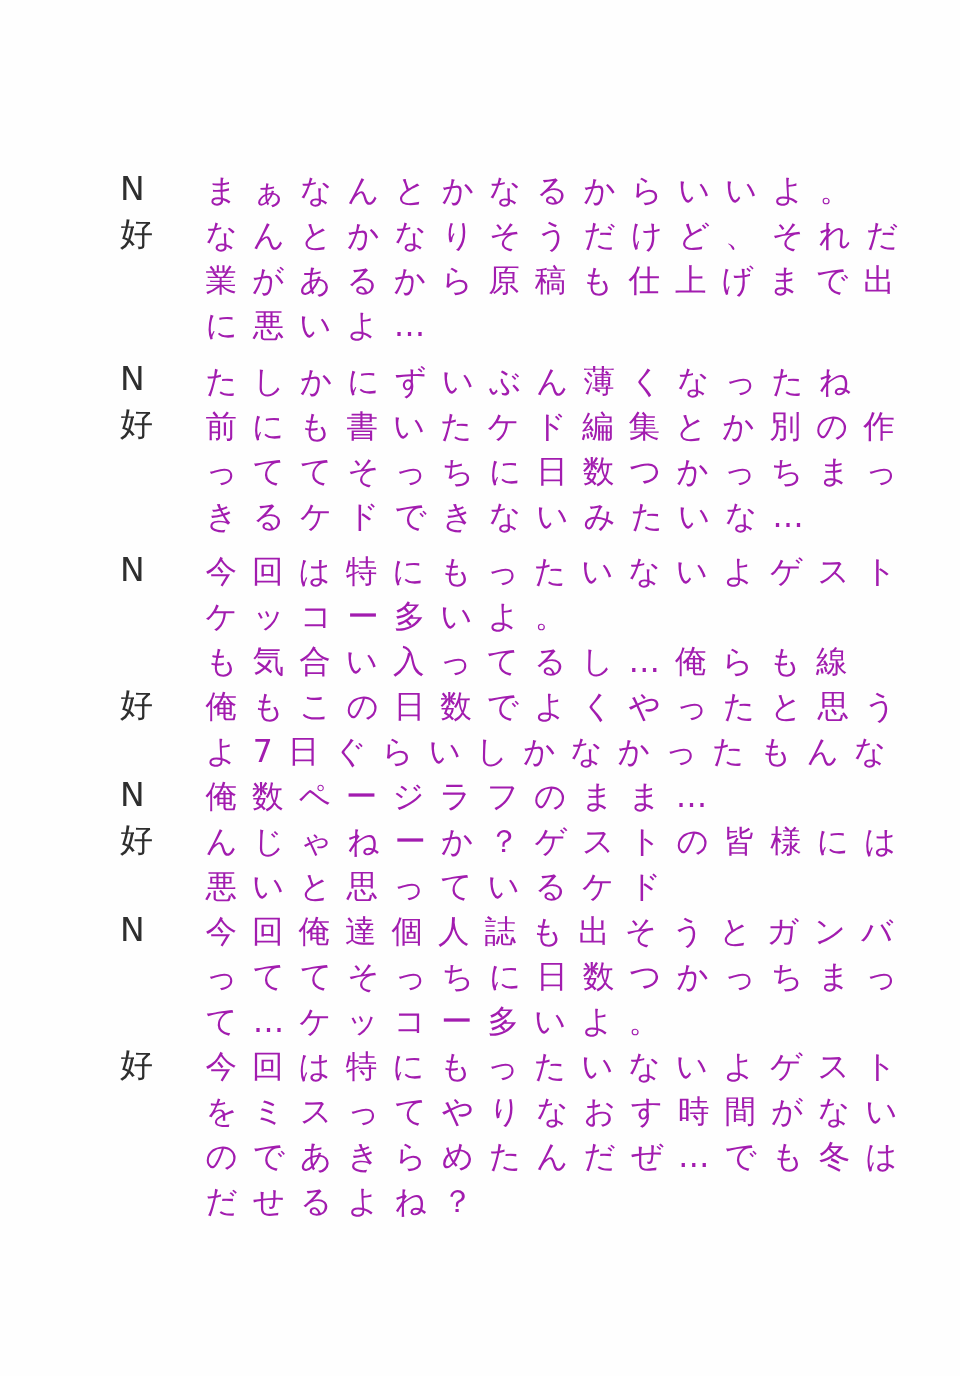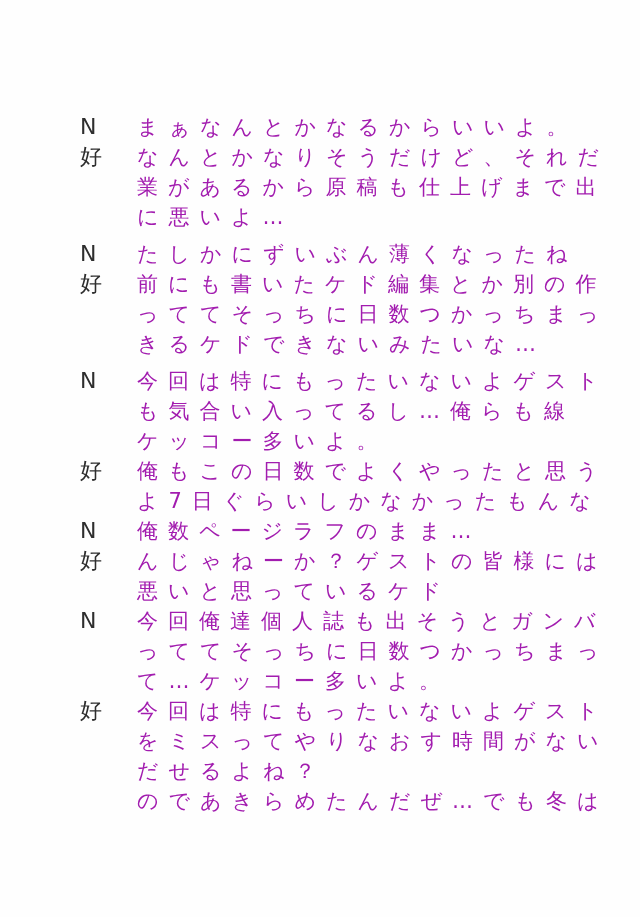--- a/index.html
+++ b/index.html
@@ -82,22 +82,22 @@
       <div class="line">前にも書いたケド編集とか別の作</div>
       <div class="line">っててそっちに日数つかっちまっ</div>
       <div class="line">きるケドできないみたいな…</div>
     </div>
   </div>
 
   <div class="entry">
     <div class="speaker">N</div>
     <div class="lines">
       <div class="line">今回は特にもったいないよゲスト</div>
+      <div class="line">ケッコー多いよ。</div>
       <div class="line">も気合い入ってるし…俺らも線</div>
-      <div class="line">ケッコー多いよ。</div>
     </div>
   </div>
 
   <div class="entry">
     <div class="speaker">好</div>
     <div class="lines">
       <div class="line">俺もこの日数でよくやったと思う</div>
       <div class="line">よ7日ぐらいしかなかったもんな</div>
     </div>
   </div>
@@ -124,18 +124,18 @@
       <div class="line">っててそっちに日数つかっちまっ</div>
       <div class="line">て…ケッコー多いよ。</div>
     </div>
   </div>
 
   <div class="entry">
     <div class="speaker">好</div>
     <div class="lines">
       <div class="line">今回は特にもったいないよゲスト</div>
       <div class="line">をミスってやりなおす時間がない</div>
+      <div class="line">のであきらめたんだぜ…でも冬は</div>
       <div class="line">だせるよね？</div>
-      <div class="line">のであきらめたんだぜ…でも冬は</div>
     </div>
   </div>
 
 </div>
 
 </body></html>

